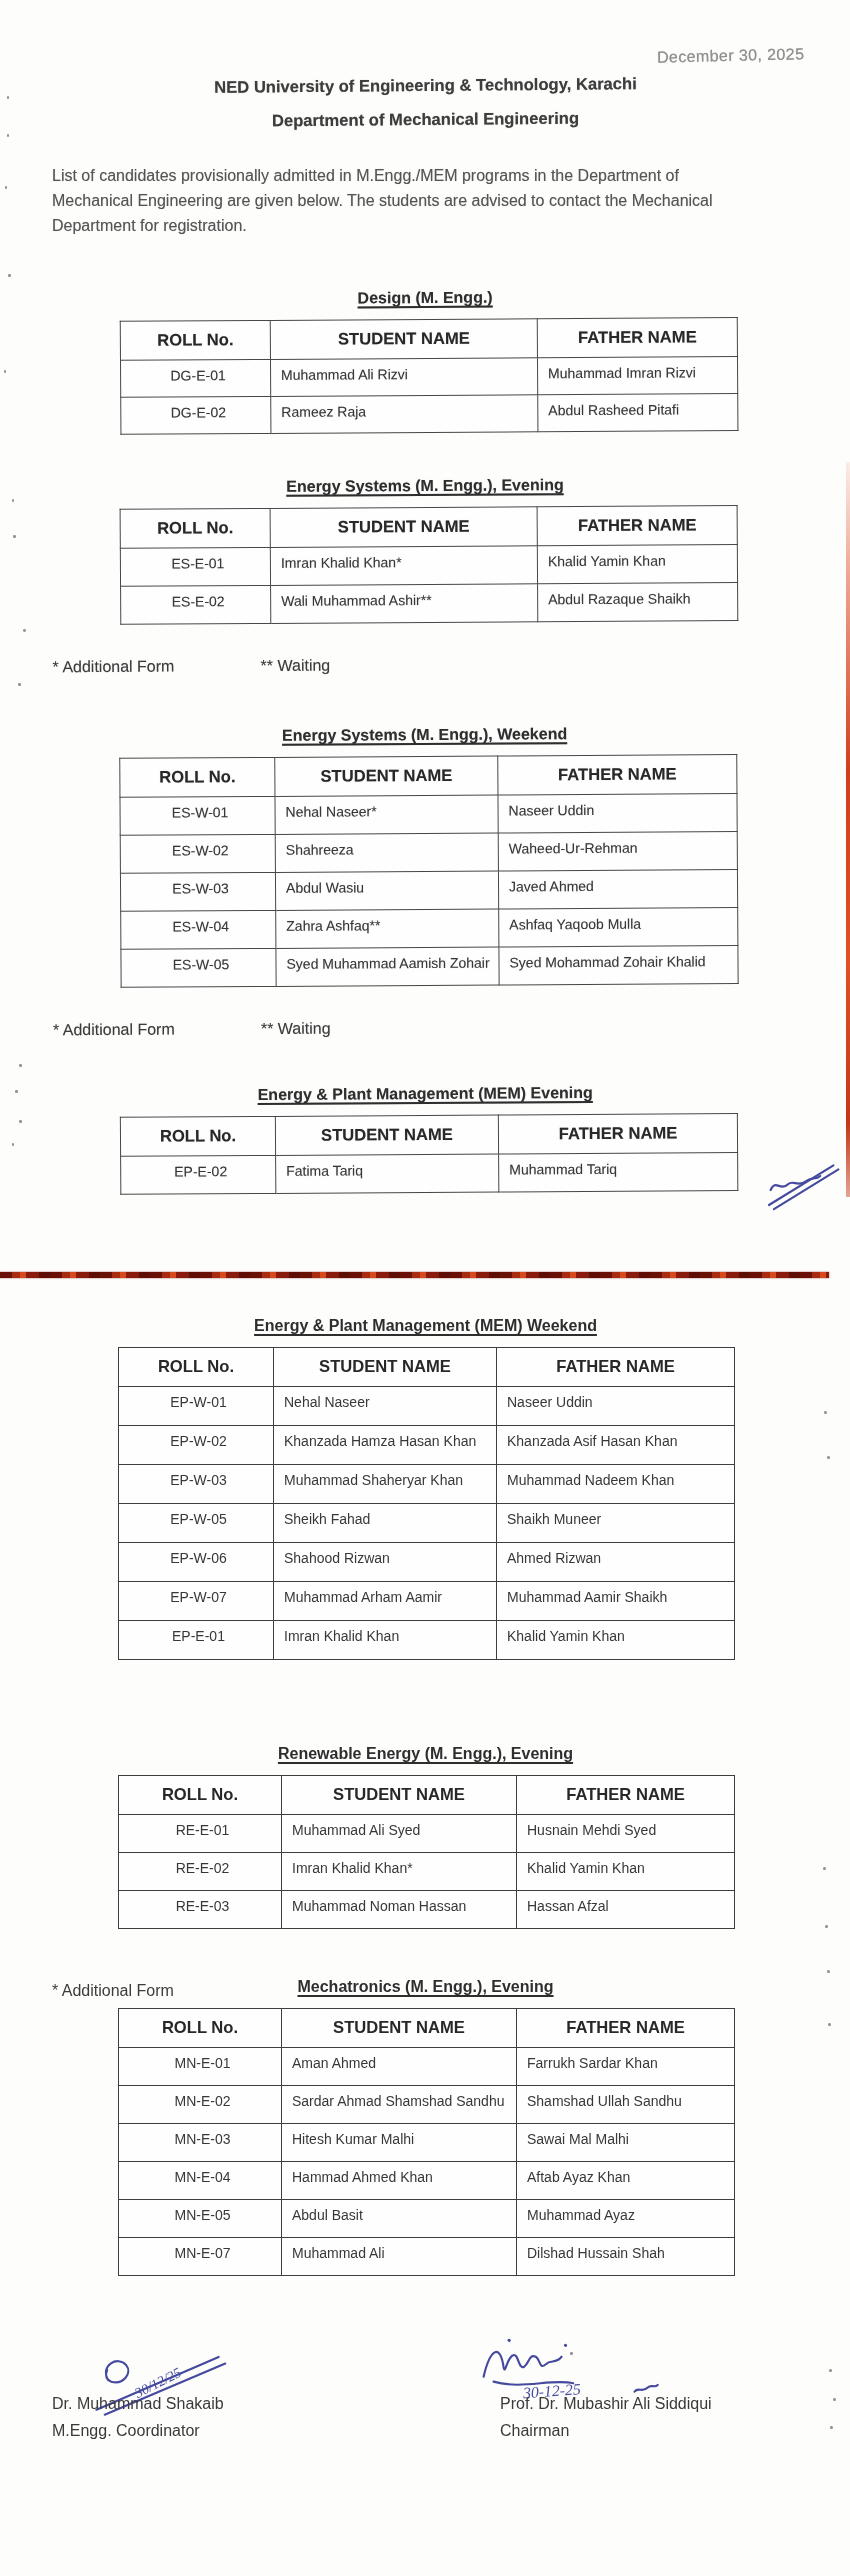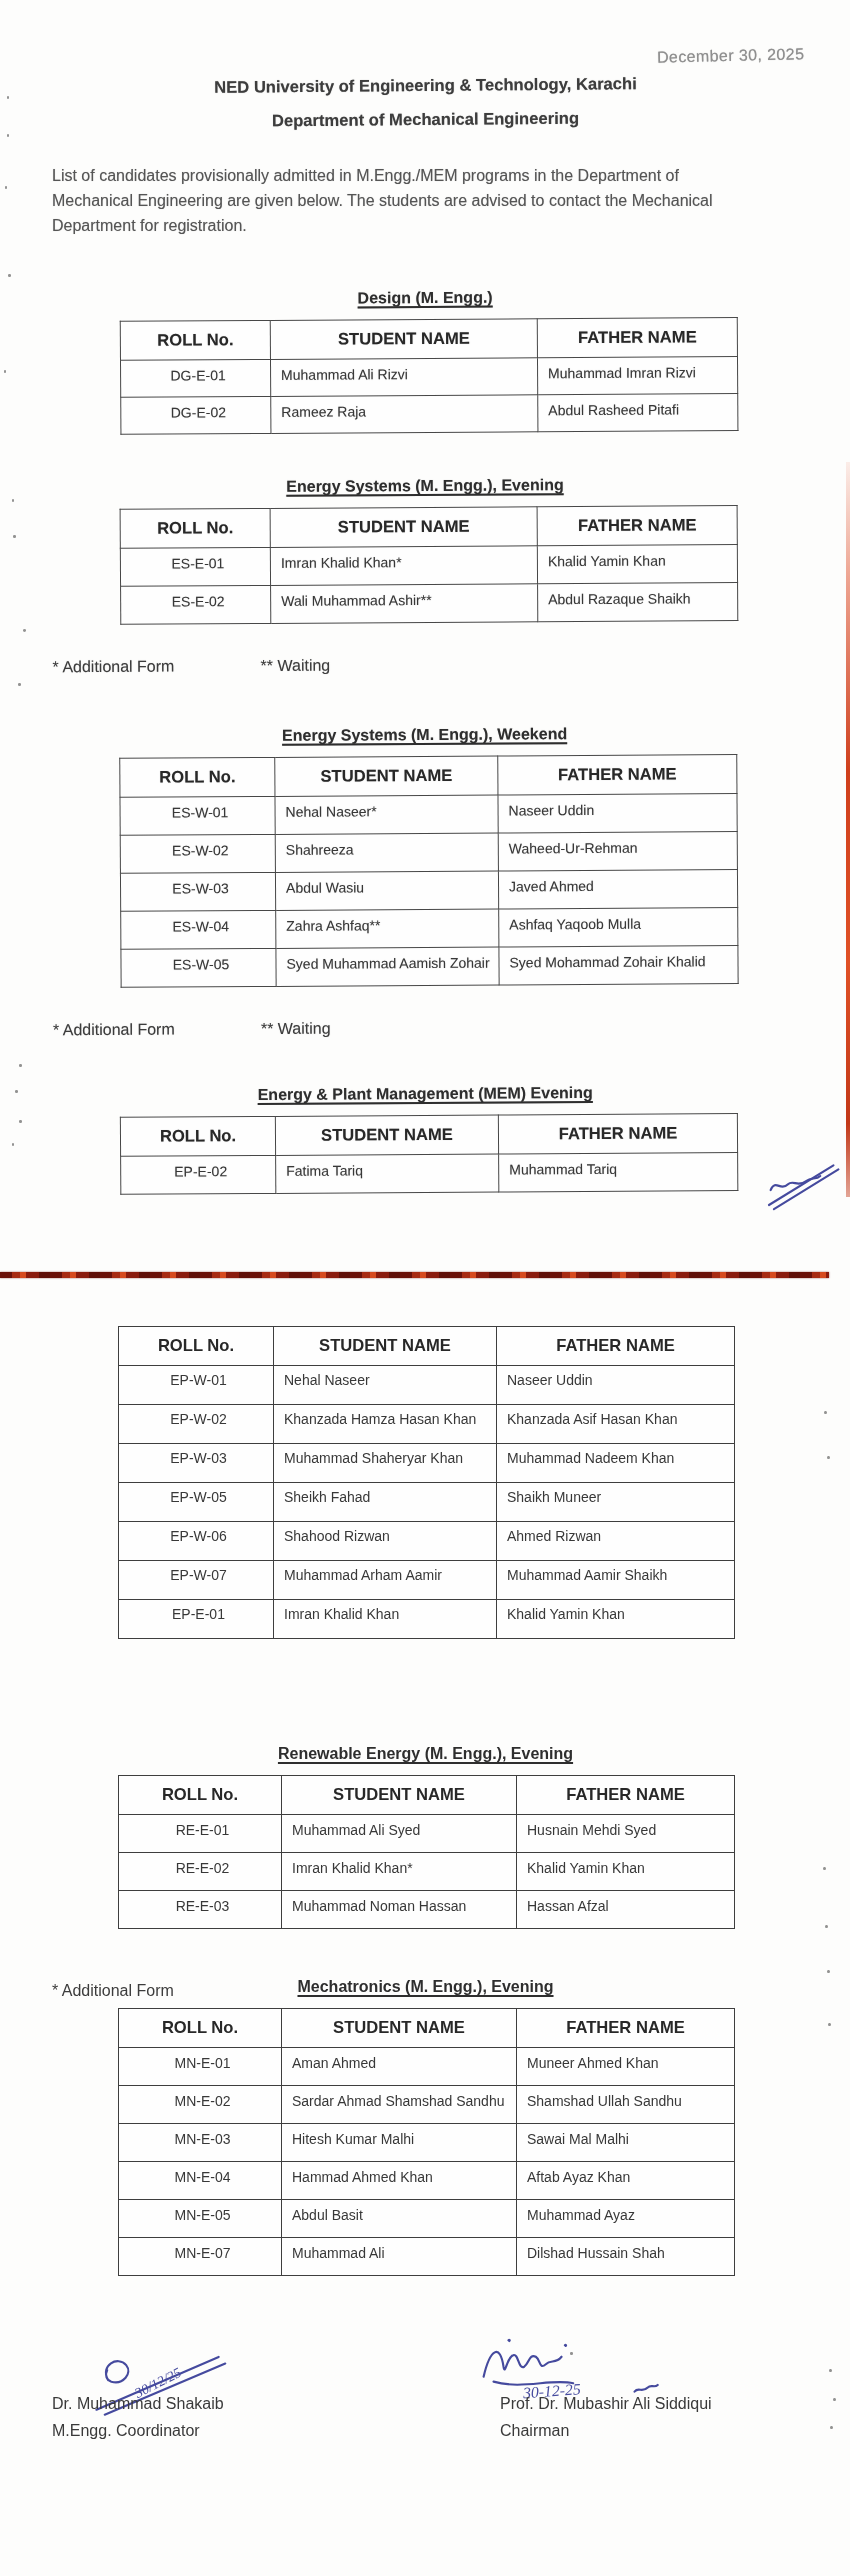--- a/index.html
+++ b/index.html
@@ -235,20 +235,21 @@
               <td>EP-E-02</td>
               <td>Fatima Tariq</td>
               <td>Muhammad Tariq</td>
             </tr>
           </tbody>
     </table>
 
   </section>
 
   <section class="section s4">
+    <h3 class="section-title"><span class="section-title-text">Energy &amp; Plant Management (MEM) Weekend</span></h3>
     <table class="roster">
       <colgroup>
             <col>
             <col>
             <col>
           </colgroup>
       <thead>
         <tr>
           <th>ROLL No.</th>
           <th>STUDENT NAME</th>
@@ -346,21 +347,21 @@
         <tr>
           <th>ROLL No.</th>
           <th>STUDENT NAME</th>
           <th>FATHER NAME</th>
         </tr>
       </thead>
       <tbody>
             <tr>
               <td>MN-E-01</td>
               <td>Aman Ahmed</td>
-              <td>Muneer Ahmed Khan</td>
+              <td>Farrukh Sardar Khan</td>
             </tr>
             <tr>
               <td>MN-E-02</td>
               <td>Sardar Ahmad Shamshad Sandhu</td>
               <td>Shamshad Ullah Sandhu</td>
             </tr>
             <tr>
               <td>MN-E-03</td>
               <td>Hitesh Kumar Malhi</td>
               <td>Sawai Mal Malhi</td>

